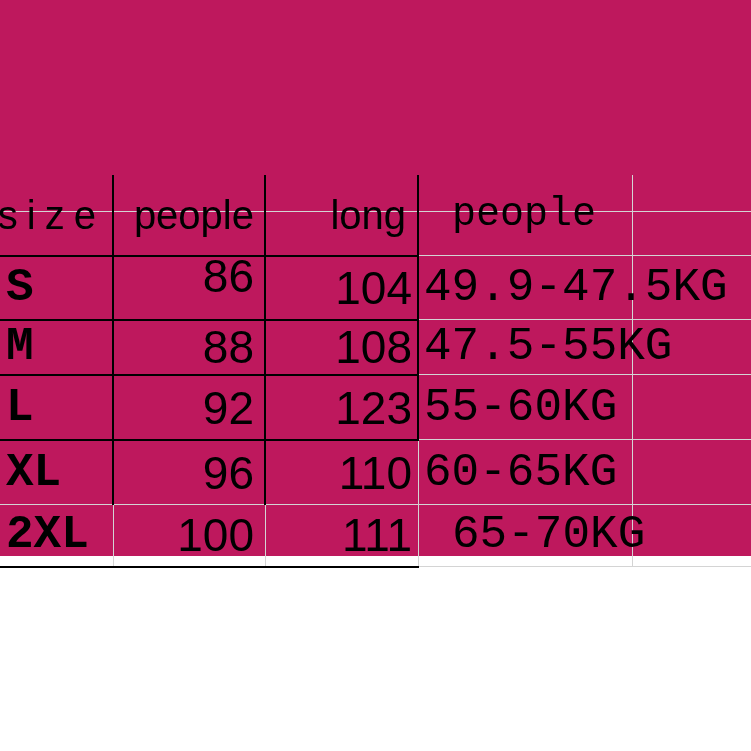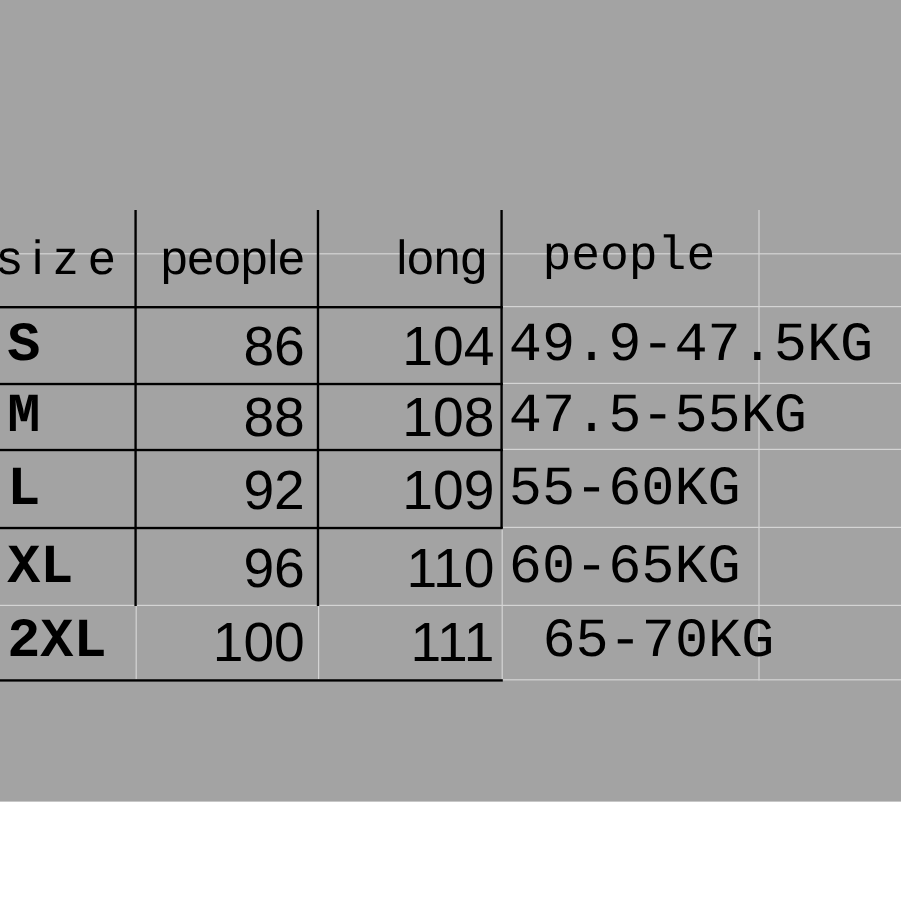--- a/index.html
+++ b/index.html
@@ -13,22 +13,22 @@
     height: 751px;
     overflow: hidden;
     font-family: "Liberation Sans", sans-serif;
     color: #000000;
   }
 
   
   #stage {
     position: relative;
     width: 751px;
-    height: 668px;
-    background: #a3a3a3;
+    height: 556px;
+    background: #be185d;
   }
 
   
   .gridline {
     position: absolute;
     background: #d4d4d4;
   }
   .gridline.h { height: 1px; }
   .gridline.v { width: 1px; }
 
@@ -101,32 +101,32 @@
   <div class="border h" style="left:0px; top:374px; width:419px;"></div>
   <div class="border h" style="left:0px; top:439px; width:419px;"></div>
   <div class="border h" style="left:0px; top:566px; width:419px;"></div>
 
   <div class="cell hdr hdr-size right" style="left:0px;  top:190px; width:105px; height:50px;">size</div>
   <div class="cell hdr right" style="left:122px; top:190px; width:132px; height:50px;">people</div>
   <div class="cell hdr right" style="left:274px; top:190px; width:132px; height:50px;">long</div>
   <div class="cell hdr left" style="left:452px; top:190px; width:200px; height:50px;">people</div>
 
   <div class="cell data data-size left" style="left:6px;   top:263px; width:100px; height:50px;">S</div>
-  <div class="cell data data-num right" style="left:120px; top:263px; width:134px; height:50px;">86</div>
+  <div class="cell data data-num right" style="left:120px; top:251px; width:134px; height:50px;">86</div>
   <div class="cell data data-num right" style="left:272px; top:263px; width:140px; height:50px;">104</div>
   <div class="cell data data-people left" style="left:424px; top:263px; width:320px; height:50px;">49.9-47.5KG</div>
 
   <div class="cell data data-size left" style="left:6px;   top:322px; width:100px; height:50px;">M</div>
   <div class="cell data data-num right" style="left:120px; top:322px; width:134px; height:50px;">88</div>
   <div class="cell data data-num right" style="left:272px; top:322px; width:140px; height:50px;">108</div>
   <div class="cell data data-people left" style="left:424px; top:322px; width:320px; height:50px;">47.5-55KG</div>
 
   <div class="cell data data-size left" style="left:6px;   top:383px; width:100px; height:50px;">L</div>
   <div class="cell data data-num right" style="left:120px; top:383px; width:134px; height:50px;">92</div>
-  <div class="cell data data-num right" style="left:272px; top:383px; width:140px; height:50px;">109</div>
+  <div class="cell data data-num right" style="left:272px; top:383px; width:140px; height:50px;">123</div>
   <div class="cell data data-people left" style="left:424px; top:383px; width:320px; height:50px;">55-60KG</div>
 
   <div class="cell data data-size left" style="left:6px;   top:448px; width:100px; height:50px;">XL</div>
   <div class="cell data data-num right" style="left:120px; top:448px; width:134px; height:50px;">96</div>
   <div class="cell data data-num right" style="left:272px; top:448px; width:140px; height:50px;">110</div>
   <div class="cell data data-people left" style="left:424px; top:448px; width:320px; height:50px;">60-65KG</div>
 
   <div class="cell data data-size left" style="left:6px;   top:510px; width:100px; height:50px;">2XL</div>
   <div class="cell data data-num right" style="left:120px; top:510px; width:134px; height:50px;">100</div>
   <div class="cell data data-num right" style="left:272px; top:510px; width:140px; height:50px;">111</div>

